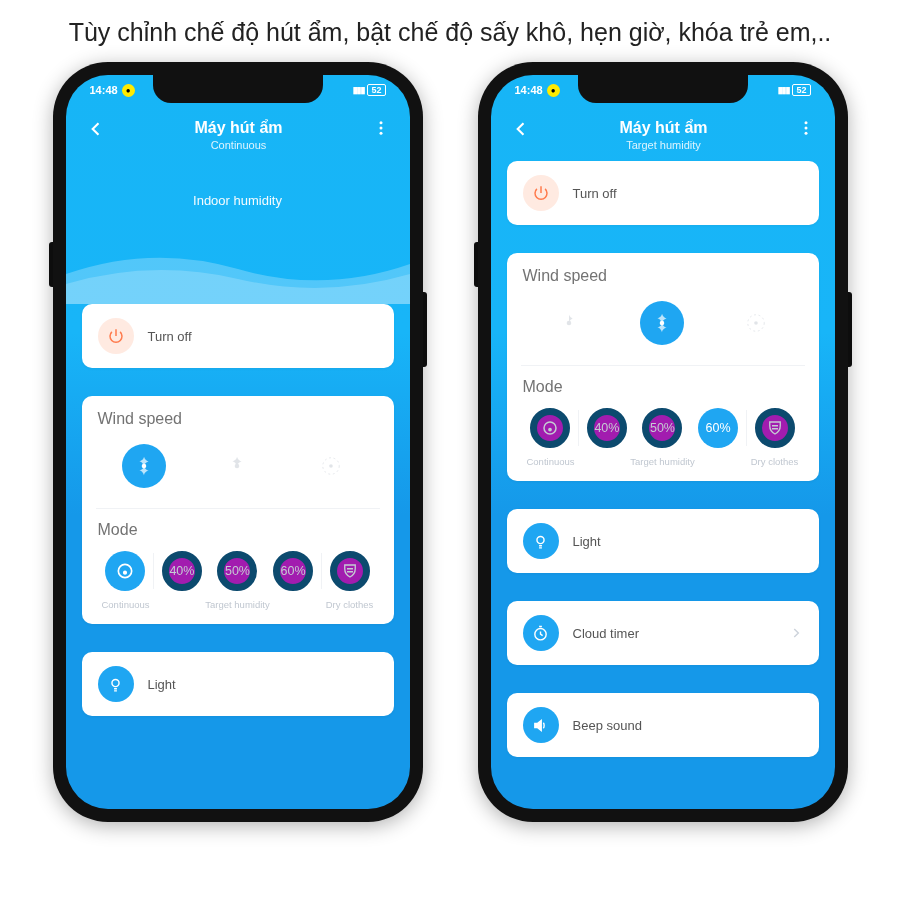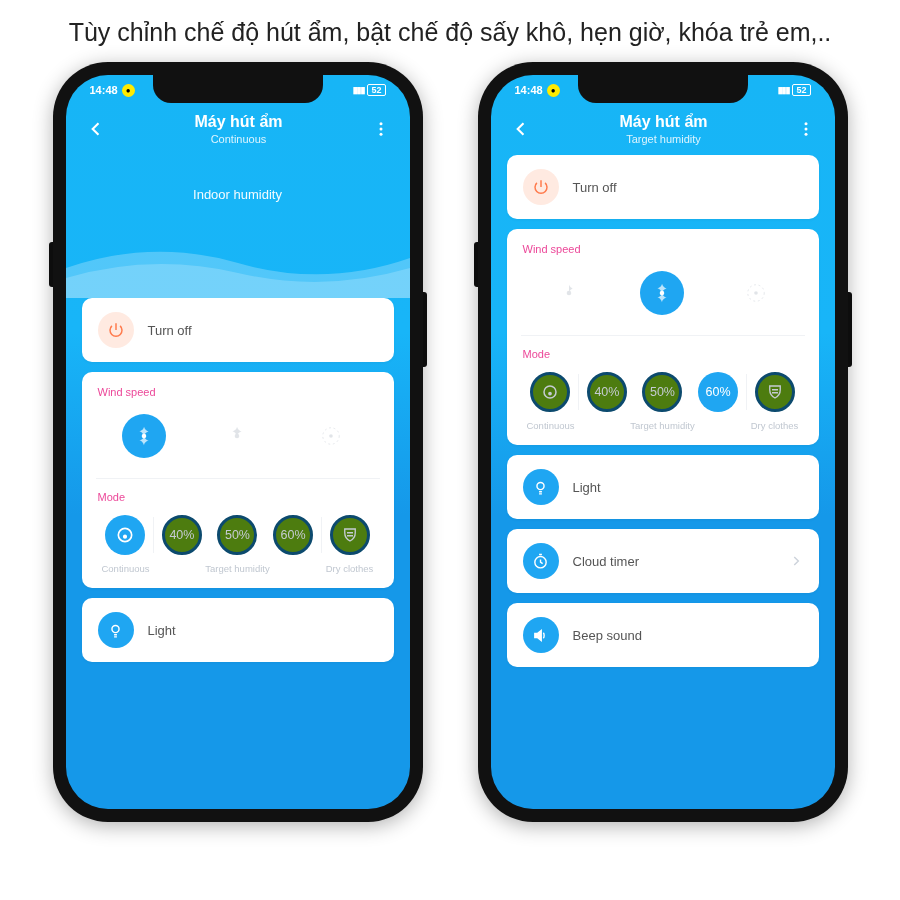--- a/index.html
+++ b/index.html
@@ -8,49 +8,49 @@
 .phones{display:flex;justify-content:center;gap:55px;padding:0 20px}
 .phone{width:370px;height:760px;border-radius:55px;background:#111;padding:13px;box-shadow:0 4px 20px rgba(0,0,0,.3);position:relative}
 .phone::before{content:"";position:absolute;left:-4px;top:180px;width:4px;height:45px;background:#0d0d0d;border-radius:3px 0 0 3px}
 .phone::after{content:"";position:absolute;right:-4px;top:230px;width:4px;height:75px;background:#0d0d0d;border-radius:0 3px 3px 0}
 .screen{width:100%;height:100%;border-radius:42px;overflow:hidden;background:linear-gradient(#17b5f6 0%,#18b5f8 35%,#1598e9 60%,#1598e9 100%);position:relative}
 .notch{position:absolute;top:0;left:50%;transform:translateX(-50%);width:170px;height:28px;background:#111;border-radius:0 0 18px 18px;z-index:50}
 .statusbar{display:flex;justify-content:space-between;align-items:center;height:28px;padding:2px 24px 0;font-size:11px;color:#fff;font-weight:700}
 .statusbar-r{display:flex;gap:3px;align-items:center}
 .badge{background:#ffeb00;color:#000;border-radius:50%;width:13px;height:13px;font-size:8px;display:inline-flex;align-items:center;justify-content:center}
 .sig{font-size:9px;letter-spacing:-1px}
-.appbar{display:flex;align-items:center;justify-content:space-between;padding:10px 20px 4px;color:#fff}
+.appbar{display:flex;align-items:flex-start;justify-content:space-between;padding:16px 20px 4px;color:#fff}
 .appbar-mid{text-align:center;flex:1}
 .appbar-title{font-size:16px;font-weight:700}
 .appbar-sub{font-size:11px;opacity:.85;margin-top:2px}
 .hero{text-align:center;color:#fff;padding:32px 0 26px}
 .hero-val{font-size:62px;font-weight:300;display:inline-flex;align-items:flex-start;line-height:1}
 .hero-pct{font-size:16px;margin-top:8px;margin-left:2px}
 .hero-lbl{font-size:13px;margin-top:6px;opacity:.95}
 .wave{height:70px;position:relative}
 .wave svg{position:absolute;bottom:0;width:100%;height:70px}
-.cards{padding:0 16px 20px;display:flex;flex-direction:column;gap:10px}
+.cards{padding:0 16px 20px;display:flex;flex-direction:column;gap:28px}
 .card{background:#fff;border-radius:10px;padding:14px 16px;box-shadow:0 1px 3px rgba(0,0,0,.05)}
 .row-card{display:flex;align-items:center;gap:14px}
 .ic-btn{width:36px;height:36px;border-radius:50%;display:flex;align-items:center;justify-content:center;flex-shrink:0}
 .ic-power{background:#ffeae1;color:#ff7b4d}
 .ic-blue{background:#1fa6f2;color:#fff}
 .ic-gray{background:#f2f4f7;color:#c2c9d1}
 .row-label{font-size:13px;color:#555}
 .row-label-dim{font-size:12.5px;color:#b8bfc8}
-.sec-title{font-size:11px;color:#ec4899;margin-bottom:12px}
+.sec-title{font-size:16px;color:#737373;margin-bottom:12px}
 .ws-row{display:flex;justify-content:space-around;padding:4px 0 10px}
 .ws-item{width:44px;height:44px;border-radius:50%;display:flex;align-items:center;justify-content:center;color:#c5cbd3;background:transparent}
 .ws-item.active{background:#1fa6f2;color:#fff}
 .divline{height:1px;background:#f0f2f5;margin:10px -2px 12px}
 .mode-row{display:flex;align-items:center;text-align:center}
 .mode-col{flex:1;display:flex;flex-direction:column;align-items:center;gap:0}
 .mode-col .ic{width:40px;height:40px;border-radius:50%;display:flex;align-items:center;justify-content:center;font-size:12.5px;font-weight:500}
 .mode-col .ic.sel{background:#1fa6f2;color:#fff}
-.mode-col .ic.dim{border:3px solid #0c4a6e;color:#c5cbd3;background:#4d7c0f}
+.mode-col .ic.dim{border:7px solid #0c4a6e;color:#c5cbd3;background:#a21caf}
 .mode-sep{width:1px;height:36px;background:#f0f2f5}
 .mode-row2{display:flex;text-align:center;margin-top:8px}
 .mode-lbl{font-size:9.5px;color:#c0c7d0}
 .chev{color:#cdd3db;margin-left:auto}
 .topgap{height:6px}
 svg{display:block}
 </style>
 </head>
 <body>
 

